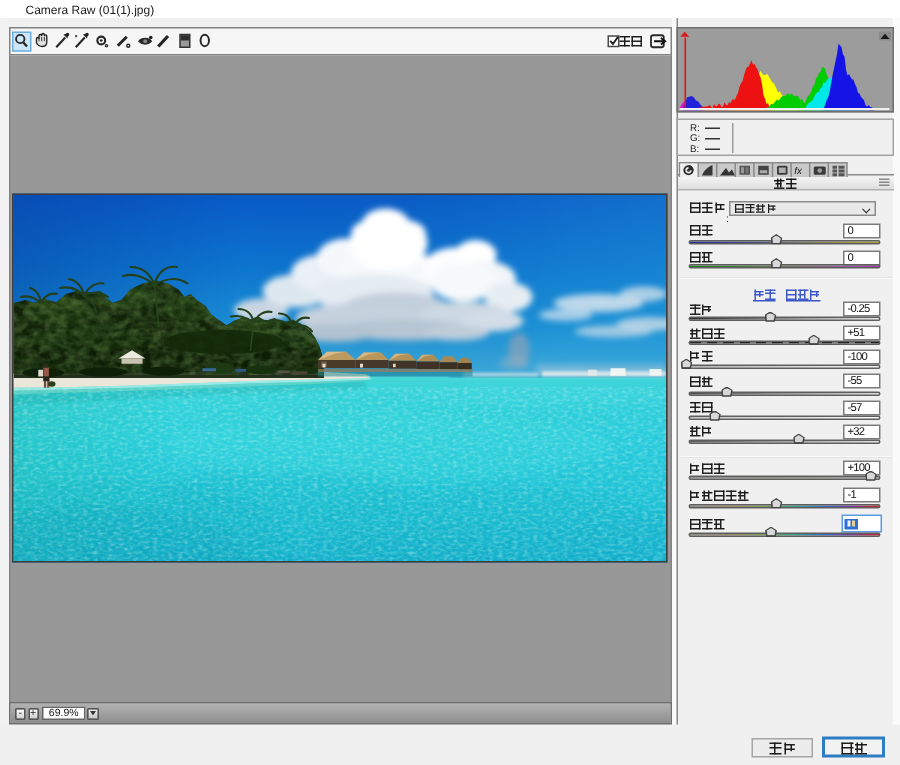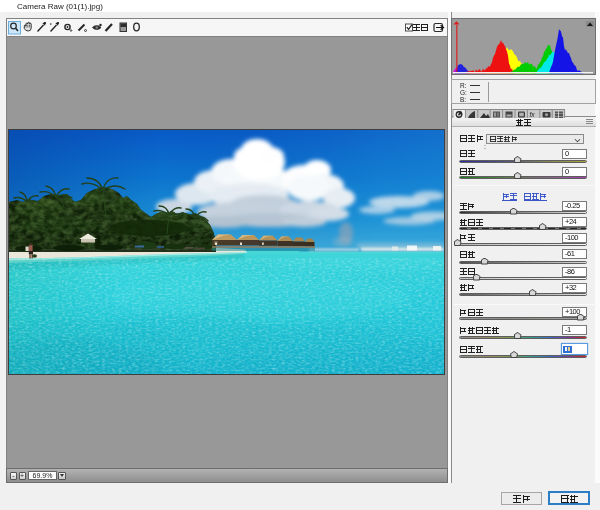--- a/index.html
+++ b/index.html
@@ -410,45 +410,45 @@
 
 <div class="lbl" style="top:190.5px"><b class="c ca s7"></b><b class="c cd s7"></b></div>
 <div class="vb" style="top:188.5px">-0.25</div>
 <div class="tr" style="top:199px;background:linear-gradient(90deg,#2e2e2e,#ebebeb)"></div>
 <div class="th" style="left:61.5px;top:197px">
         <i></i>
         <b></b>
       </div>
 
 <div class="lbl" style="top:207px"><b class="c cc s7"></b><b class="c cb s7"></b><b class="c ca s7"></b></div>
-<div class="vb" style="top:205px">+24</div>
+<div class="vb" style="top:205px">+51</div>
 <div class="tr" style="top:214.5px;background:repeating-linear-gradient(90deg,#242424 0 7px,#787878 7px 11px)"></div>
 <div class="th" style="left:90.5px;top:212.5px">
         <i></i>
         <b></b>
       </div>
 
 <div class="lbl" style="top:222px"><b class="c cd s7"></b><b class="c ca s7"></b></div>
 <div class="vb" style="top:221px">-100</div>
 <div class="tr" style="top:230.5px;background:linear-gradient(90deg,#b4b4b4,#f8f8f8)"></div>
 <div class="th" style="left:5.5px;top:228.5px">
         <i></i>
         <b></b>
       </div>
 
 <div class="lbl" style="top:239px"><b class="c cb s7"></b><b class="c cc s7"></b></div>
-<div class="vb" style="top:237px">-61</div>
+<div class="vb" style="top:237px">-55</div>
 <div class="tr" style="top:249px;background:linear-gradient(90deg,#4e4e4e,#dadada)"></div>
 <div class="th" style="left:32.5px;top:247px">
         <i></i>
         <b></b>
       </div>
 
 <div class="lbl" style="top:256px"><b class="c ca s7"></b><b class="c cb s7"></b></div>
-<div class="vb" style="top:255px">-86</div>
+<div class="vb" style="top:255px">-57</div>
 <div class="tr" style="top:265px;background:linear-gradient(90deg,#c2c2c2,#fcfcfc)"></div>
 <div class="th" style="left:24.5px;top:263px">
         <i></i>
         <b></b>
       </div>
 
 <div class="lbl" style="top:272px"><b class="c cc s7"></b><b class="c cd s7"></b></div>
 <div class="vb" style="top:271px">+32</div>
 <div class="tr" style="top:280.5px;background:linear-gradient(90deg,#5c5c5c,#e2e2e2)"></div>
 <div class="th" style="left:80.5px;top:278.5px">

